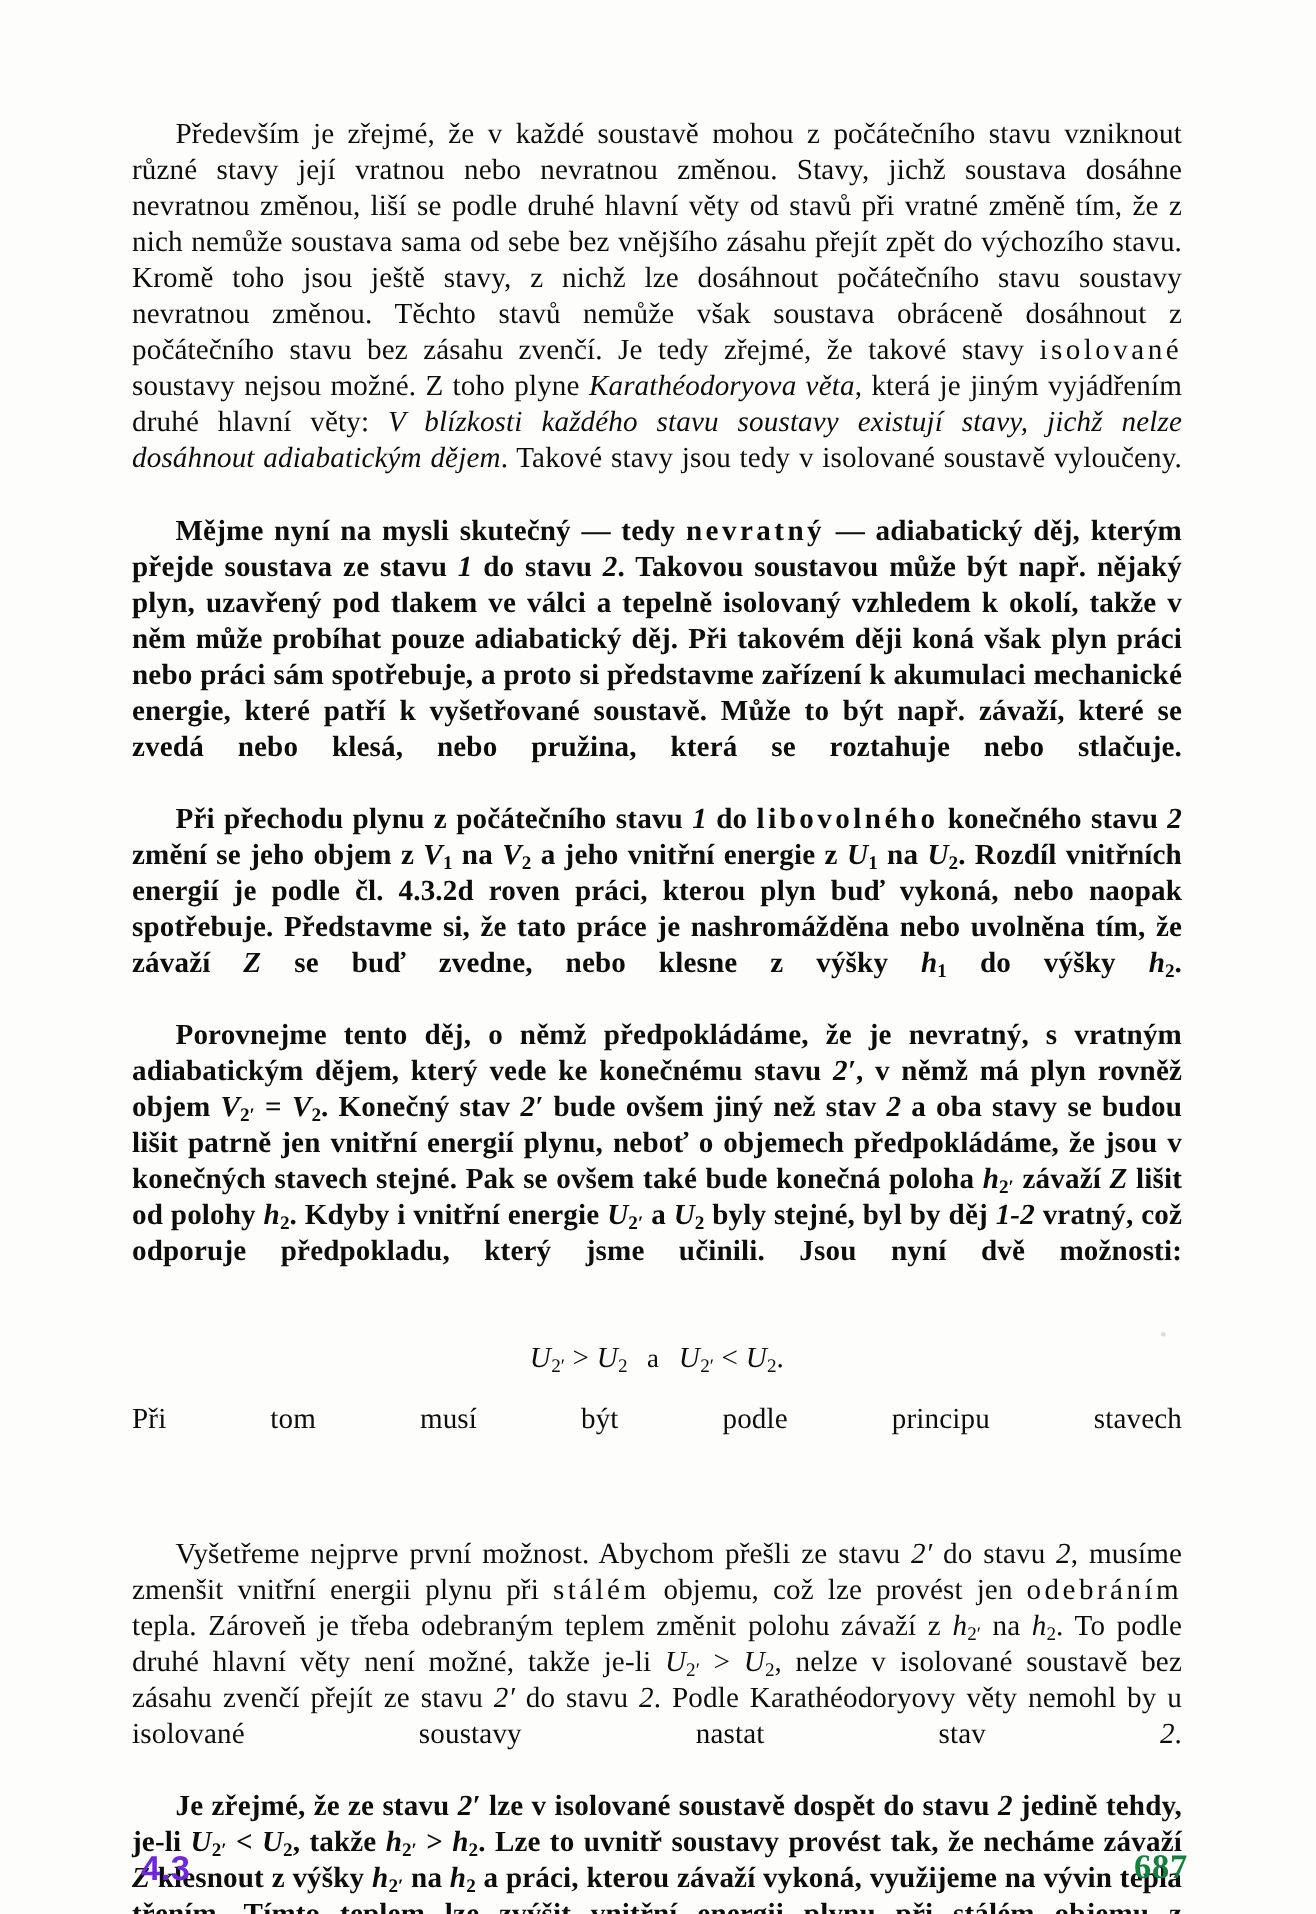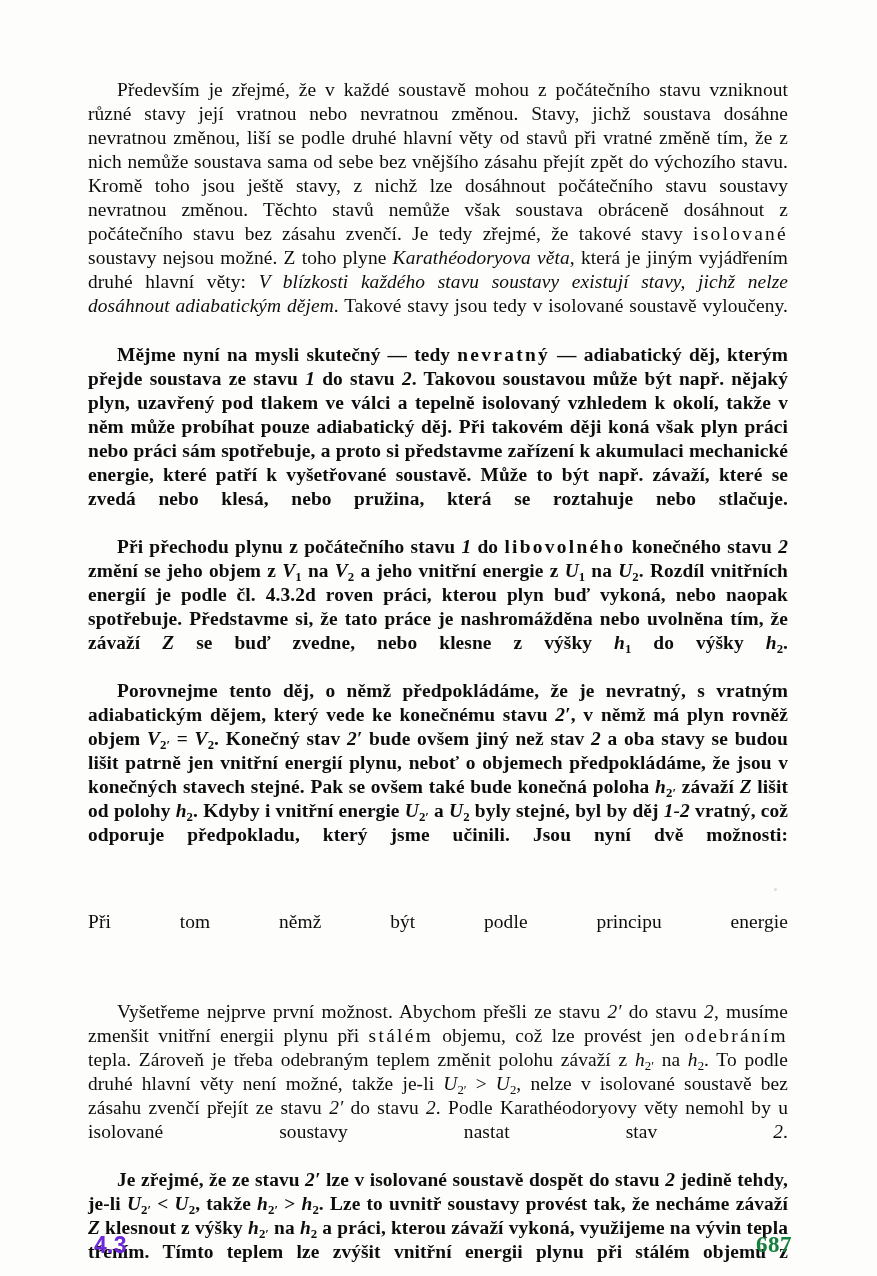--- a/index.html
+++ b/index.html
@@ -93,23 +93,24 @@
   <div class="speck" style="left:117px;top:140px;width:3px;height:3px;"></div>
 
   <div class="content">
 
     <p class="para" id="p1"><span>Především je zřejmé, že v každé soustavě mohou z počátečního stavu vzniknout různé stavy její vratnou nebo nevratnou změnou. Stavy, jichž soustava dosáhne nevratnou změnou, liší se podle druhé hlavní věty od stavů při vratné změně tím, že z nich nemůže soustava sama od sebe bez vnějšího zásahu přejít zpět do výchozího stavu. Kromě toho jsou ještě stavy, z nichž lze dosáhnout počátečního stavu soustavy nevratnou změnou. Těchto stavů nemůže však soustava obráceně dosáhnout z počátečního stavu bez zásahu zvenčí. Je tedy zřejmé, že takové stavy </span><span class="sp">isolované</span><span> soustavy nejsou možné. Z toho plyne </span><span class="it">Karathéodoryova věta</span><span>, která je jiným vyjádřením druhé hlavní věty: </span><span class="it">V blízkosti každého stavu soustavy existují stavy, jichž nelze dosáhnout adiabatickým dějem</span><span>. Takové stavy jsou tedy v isolované soustavě vyloučeny.</span></p>
     <p class="para" id="p2"><span>Mějme nyní na mysli skutečný — tedy </span><span class="sp">nevratný</span><span> — adiabatický děj, kterým přejde soustava ze stavu </span><span class="it">1</span><span> do stavu </span><span class="it">2</span><span>. Takovou soustavou může být např. nějaký plyn, uzavřený pod tlakem ve válci a tepelně isolovaný vzhledem k okolí, takže v něm může probíhat pouze adiabatický děj. Při takovém ději koná však plyn práci nebo práci sám spotřebuje, a proto si představme zařízení k akumulaci mechanické energie, které patří k vyšetřované soustavě. Může to být např. závaží, které se zvedá nebo klesá, nebo pružina, která se roztahuje nebo stlačuje.</span></p>
     <p class="para" id="p3"><span>Při přechodu plynu z počátečního stavu </span><span class="it">1</span><span> do </span><span class="sp">libovolného</span><span> konečného stavu </span><span class="it">2</span><span> změní se jeho objem z </span><span class="mi">V<sub>1</sub></span><span> na </span><span class="mi">V<sub>2</sub></span><span> a jeho vnitřní energie z </span><span class="mi">U<sub>1</sub></span><span> na </span><span class="mi">U<sub>2</sub></span><span>. Rozdíl vnitřních energií je podle čl. 4.3.2d roven práci, kterou plyn buď vykoná, nebo naopak spotřebuje. Představme si, že tato práce je nashromážděna nebo uvolněna tím, že závaží </span><span class="mi">Z</span><span> se buď zvedne, nebo klesne z výšky </span><span class="mi">h<sub>1</sub></span><span> do výšky </span><span class="mi">h<sub>2</sub></span><span>.</span></p>
     <p class="para" id="p4"><span>Porovnejme tento děj, o němž předpokládáme, že je nevratný, s vratným adiabatickým dějem, který vede ke konečnému stavu </span><span class="it">2′</span><span>, v němž má plyn rovněž objem </span><span class="mi">V<sub>2′</sub></span><span> = </span><span class="mi">V<sub>2</sub></span><span>. Konečný stav </span><span class="it">2′</span><span> bude ovšem jiný než stav </span><span class="it">2</span><span> a oba stavy se budou lišit patrně jen vnitřní energií plynu, neboť o objemech předpokládáme, že jsou v konečných stavech stejné. Pak se ovšem také bude konečná poloha </span><span class="mi">h<sub>2′</sub></span><span> závaží </span><span class="mi">Z</span><span> lišit od polohy </span><span class="mi">h<sub>2</sub></span><span>. Kdyby i vnitřní energie </span><span class="mi">U<sub>2′</sub></span><span> a </span><span class="mi">U<sub>2</sub></span><span> byly stejné, byl by děj </span><span class="it">1-2</span><span> vratný, což odporuje předpokladu, který jsme učinili. Jsou nyní dvě možnosti:</span></p>
 
     <div class="gap-lg"></div>
+    <p class="eq" id="eq1"><span>U<sub>2′</sub></span><span class="op">&gt;</span><span>U<sub>2</sub></span><span class="conj">a</span><span>U<sub>2′</sub></span><span class="op">&lt;</span><span>U<sub>2</sub></span><span style="font-style: normal;">.</span></p>
     <div class="gap-md"></div>
 
-    <p class="para" id="p5" style="text-indent:0;"><span>Při tom němž být podle principu energie</span></p>
+    <p class="para" id="p5" style="text-indent:0;"><span>Při tom musí být podle principu stavech</span></p>
 
     <div class="gap-lg"></div>
     <div class="gap-lg"></div>
 
     <p class="para" id="p6"><span>Vyšetřeme nejprve první možnost. Abychom přešli ze stavu </span><span class="it">2′</span><span> do stavu </span><span class="it">2</span><span>, musíme zmenšit vnitřní energii plynu při </span><span class="sp">stálém</span><span> objemu, což lze provést jen </span><span class="sp">odebráním</span><span> tepla. Zároveň je třeba odebraným teplem změnit polohu závaží z </span><span class="mi">h<sub>2′</sub></span><span> na </span><span class="mi">h<sub>2</sub></span><span>. To podle druhé hlavní věty není možné, takže je-li </span><span class="mi">U<sub>2′</sub></span><span> &gt; </span><span class="mi">U<sub>2</sub></span><span>, nelze v isolované soustavě bez zásahu zvenčí přejít ze stavu </span><span class="it">2′</span><span> do stavu </span><span class="it">2</span><span>. Podle Karathéodoryovy věty nemohl by u isolované soustavy nastat stav </span><span class="it">2</span><span>.</span></p>
     <p class="para" id="p7"><span>Je zřejmé, že ze stavu </span><span class="it">2′</span><span> lze v isolované soustavě dospět do stavu </span><span class="it">2</span><span> jedině tehdy, je-li </span><span class="mi">U<sub>2′</sub></span><span> &lt; </span><span class="mi">U<sub>2</sub></span><span>, takže </span><span class="mi">h<sub>2′</sub></span><span> &gt; </span><span class="mi">h<sub>2</sub></span><span>. Lze to uvnitř soustavy provést tak, že necháme závaží </span><span class="mi">Z</span><span> klesnout z výšky </span><span class="mi">h<sub>2′</sub></span><span> na </span><span class="mi">h<sub>2</sub></span><span> a práci, kterou závaží vykoná, využijeme na vývin tepla třením. Tímto teplem lze zvýšit vnitřní energii plynu při stálém objemu z </span></p>
 
   </div>
 
   <div class="footer">

